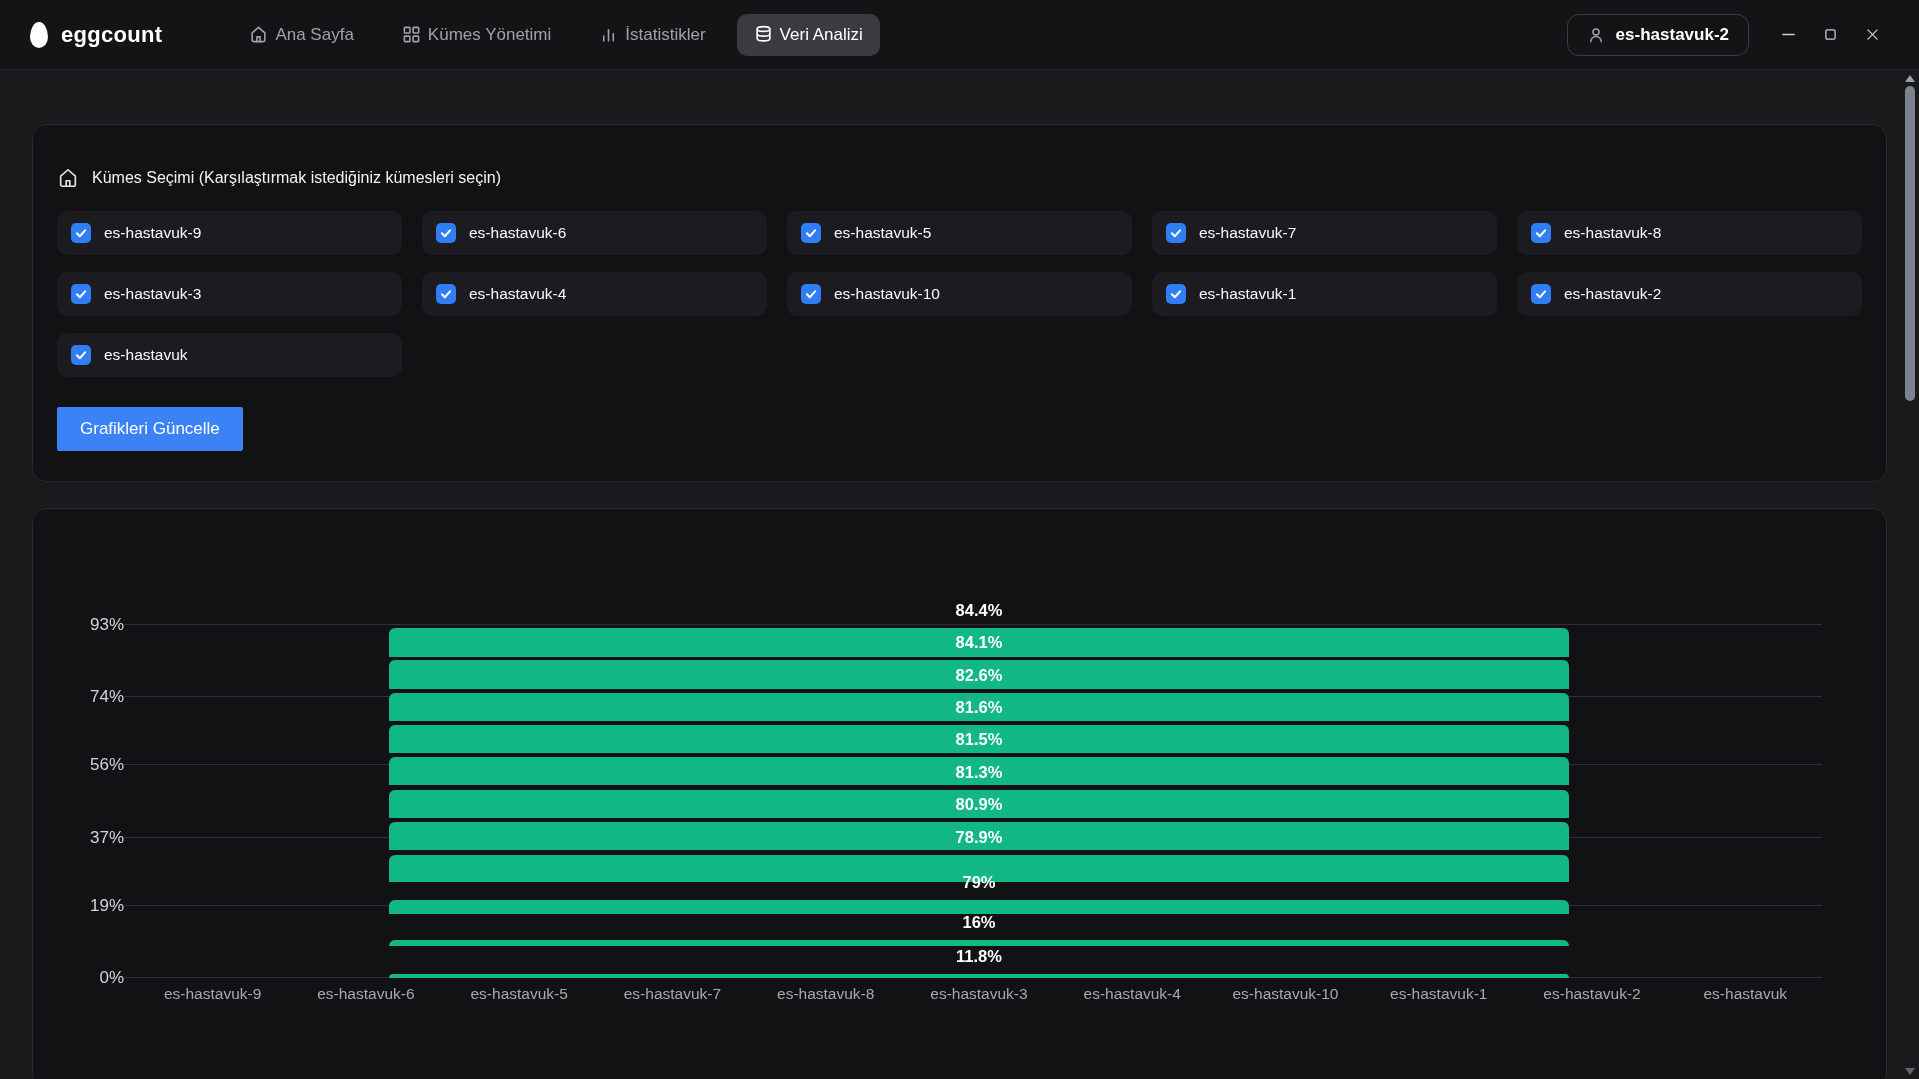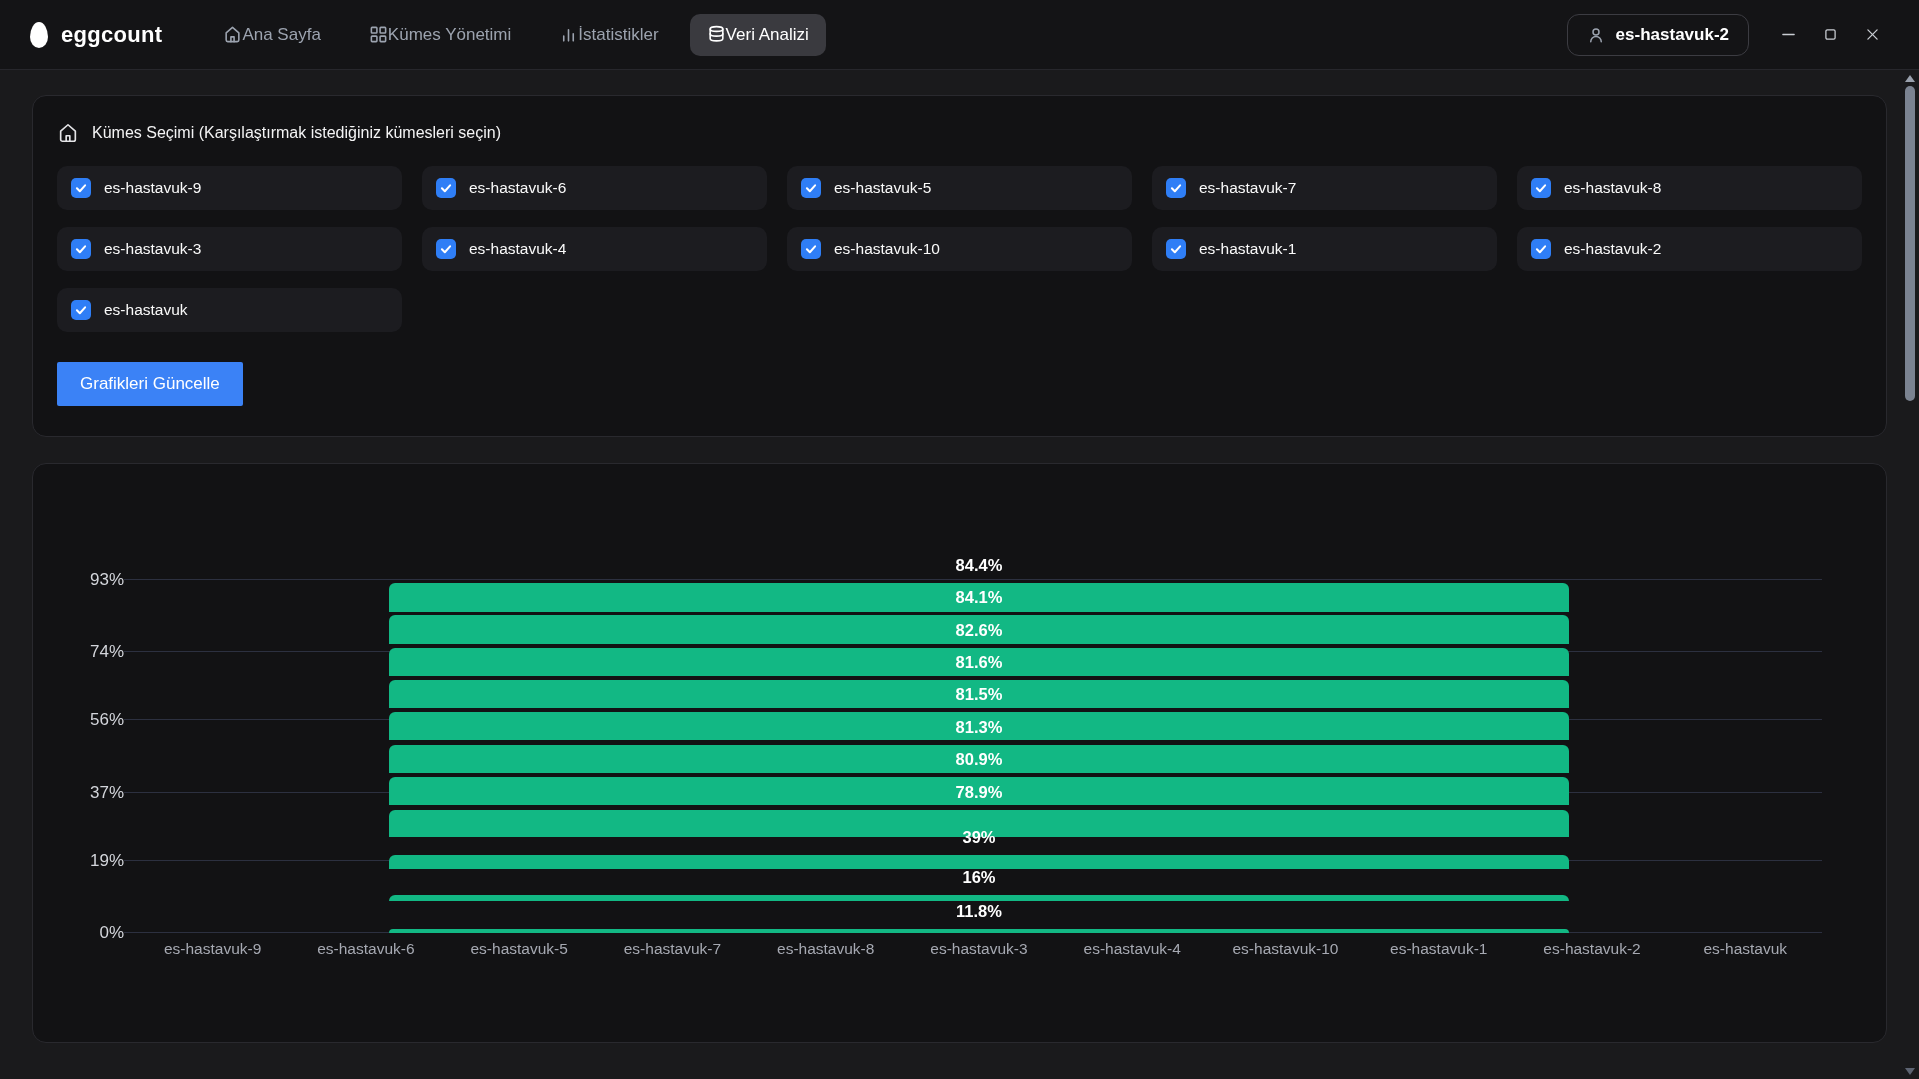--- a/index.html
+++ b/index.html
@@ -9,26 +9,26 @@
     color:#ffffff;
     font-family:"Liberation Sans", sans-serif;
   }
   svg { display:block; }
 
   
   .navbar {
     height:70px; background:#141416; border-bottom:1px solid #27272c;
     display:flex; align-items:center; padding:0 30px; position:relative; z-index:5;
   }
-  .brand { display:flex; align-items:center; gap:13px; margin-right:44px; }
+  .brand { display:flex; align-items:center; gap:13px; margin-right:70px; }
   .egg { width:18px; height:26px; background:#ffffff; border-radius:50% 50% 50% 50% / 58% 58% 42% 42%; }
   .brand-name { font-size:22px; font-weight:bold; letter-spacing:.3px; }
   .nav-items { display:flex; align-items:center; gap:14px; }
   .nav-item {
-    display:flex; align-items:center; gap:0; color:#9ca3af; font-size:17px;
+    display:flex; align-items:center; gap:7px; color:#9ca3af; font-size:17px;
     padding:11px 17px; border-radius:10px; cursor:pointer; background:transparent; border:none;
     font-family:inherit;
   }
   .nav-item.active { background:#3a3a3f; color:#ffffff; }
   .nav-item svg { width:19px; height:19px; }
 
   .nav-right { margin-left:auto; display:flex; align-items:center; }
   .user-badge {
     display:flex; align-items:center; gap:11px; border:1px solid #3c3c42; border-radius:12px;
     padding:10px 19px; font-size:17px; font-weight:600; color:#ffffff; background:#141416; cursor:pointer;
@@ -39,21 +39,21 @@
     background:transparent; border:none; color:#c9cdd3; cursor:pointer; }
   .win-btn svg { width:17px; height:17px; }
 
   
   .card {
     margin:0 32px; background:#121214; border:1px solid #29292e; border-radius:14px;
   }
   .card-header { display:flex; align-items:center; gap:13px; font-size:16px; color:#f4f4f5; }
   .card-header svg { width:22px; height:22px; color:#e4e4e7; }
 
-  .selection-card { margin-top:25px; padding:26px 24px 30px; }
+  .selection-card { margin-top:54px; padding:42px 24px 30px; }
   .cb-grid {
     margin-top:22px; display:grid; grid-template-columns:repeat(5, 1fr);
     column-gap:20px; row-gap:17px;
   }
   .cb-item {
     height:44px; background:#1c1c20; border-radius:10px; display:flex; align-items:center;
     gap:13px; padding:0 14px; cursor:pointer;
   }
   .cb-box {
     width:20px; height:20px; border-radius:5px; background:#2f7ef6; flex:none;
@@ -334,21 +334,21 @@
             </div>
             <div class="slot">
               <div class="bar-value" style="bottom: calc(86.9892% + 8px);">80.9%</div>
               <div class="bar" style="height: 86.9892%; background: rgb(18, 184, 132);"></div>
             </div>
             <div class="slot">
               <div class="bar-value" style="bottom: calc(84.8387% + 8px);">78.9%</div>
               <div class="bar" style="height: 84.8387%; background: rgb(18, 184, 132);"></div>
             </div>
             <div class="slot">
-              <div class="bar-value" style="bottom: calc(41.9355% + 8px);">39%</div>
+              <div class="bar-value" style="bottom: calc(41.9355% + 8px);">79%</div>
               <div class="bar" style="height: 41.9355%; background: rgb(18, 184, 132);"></div>
             </div>
             <div class="slot">
               <div class="bar-value" style="bottom: calc(17.2043% + 8px);">16%</div>
               <div class="bar" style="height: 17.2043%; background: rgb(18, 184, 132);"></div>
             </div>
             <div class="slot">
               <div class="bar-value" style="bottom: calc(12.6882% + 8px);">11.8%</div>
               <div class="bar" style="height: 12.6882%; background: rgb(18, 184, 132);"></div>
             </div>

